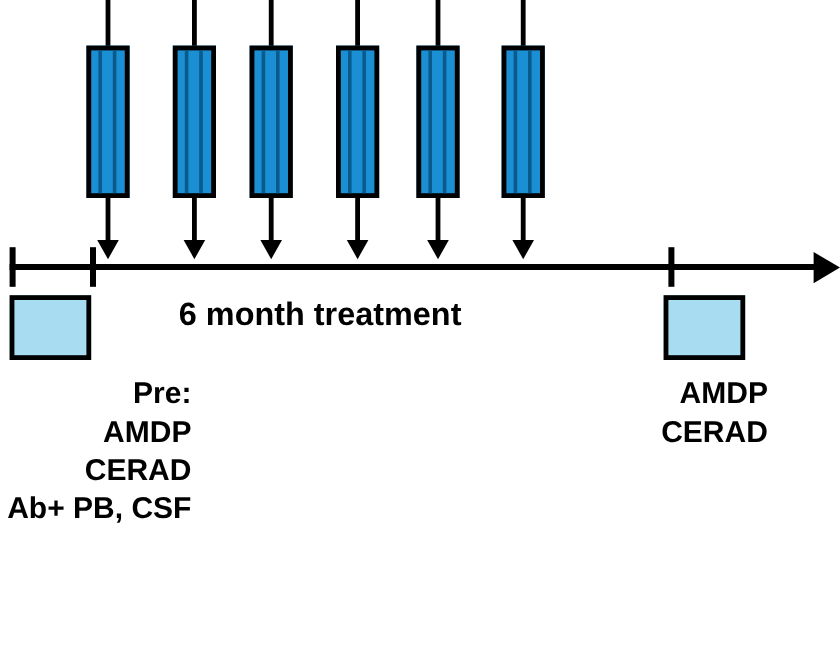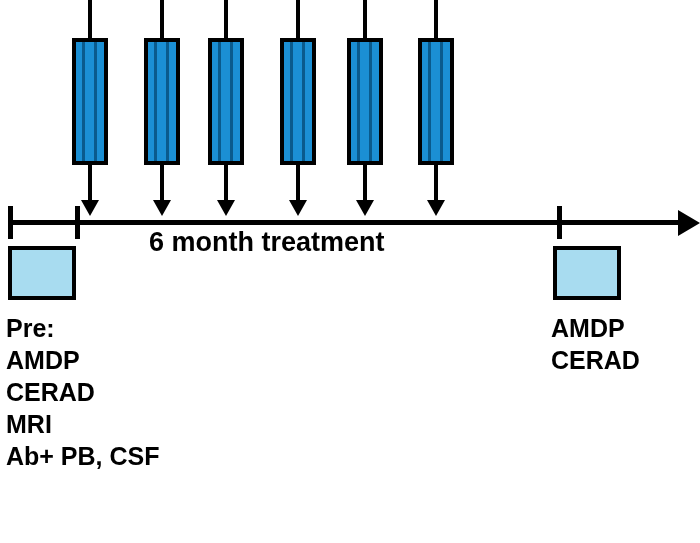--- a/index.html
+++ b/index.html
@@ -87,20 +87,21 @@
   .label-block {
     position: absolute;
     font-weight: bold;
     font-size: 25px;
     line-height: 32px;
     color: #000000;
     white-space: nowrap;
   }
   .label-block div {
     white-space: nowrap;
+    text-align: right;
   }
 </style>
 </head>
 <body>
 
 <div id="canvas">
 
   <div class="stem" style="left:88px; top:0px; height:40px;"></div>
   <div class="vial" style="left:72px; top:38px; width:36px; height:127px;">
     <div class="vial-line" style="left:6px;"></div>
@@ -149,28 +150,27 @@
   <div class="arrow-shaft" style="left:434px; top:163px; height:42px;"></div>
   <div class="arrow-head-down" style="left:427px; top:200px;"></div>
 
   <div class="timeline" style="left:8px; top:220px; width:672px;"></div>
   <div class="timeline-arrow" style="left:678px; top:210px;"></div>
 
   <div class="tick" style="left:8px; top:206px; height:33px;"></div>
   <div class="tick" style="left:75px; top:206px; height:33px;"></div>
   <div class="tick" style="left:557px; top:206px; height:33px;"></div>
 
-  <div class="treatment-label" style="left:149px; top:227px;text-align:right;">6 month treatment</div>
+  <div class="treatment-label" style="left:149px; top:247px;text-align:right;">6 month treatment</div>
 
   <div class="lightbox" style="left:8px; top:246px; width:68px; height:54px;"></div>
   <div class="label-block" style="left:6px; top:312px;">
     <div>Pre:</div>
     <div>AMDP</div>
     <div>CERAD</div>
-    <div>MRI</div>
     <div>Ab+ PB, CSF</div>
   </div>
 
   <div class="lightbox" style="left:553px; top:246px; width:68px; height:54px;"></div>
   <div class="label-block" style="left:551px; top:312px;">
     <div>AMDP</div>
     <div>CERAD</div>
   </div>
 
 </div>

